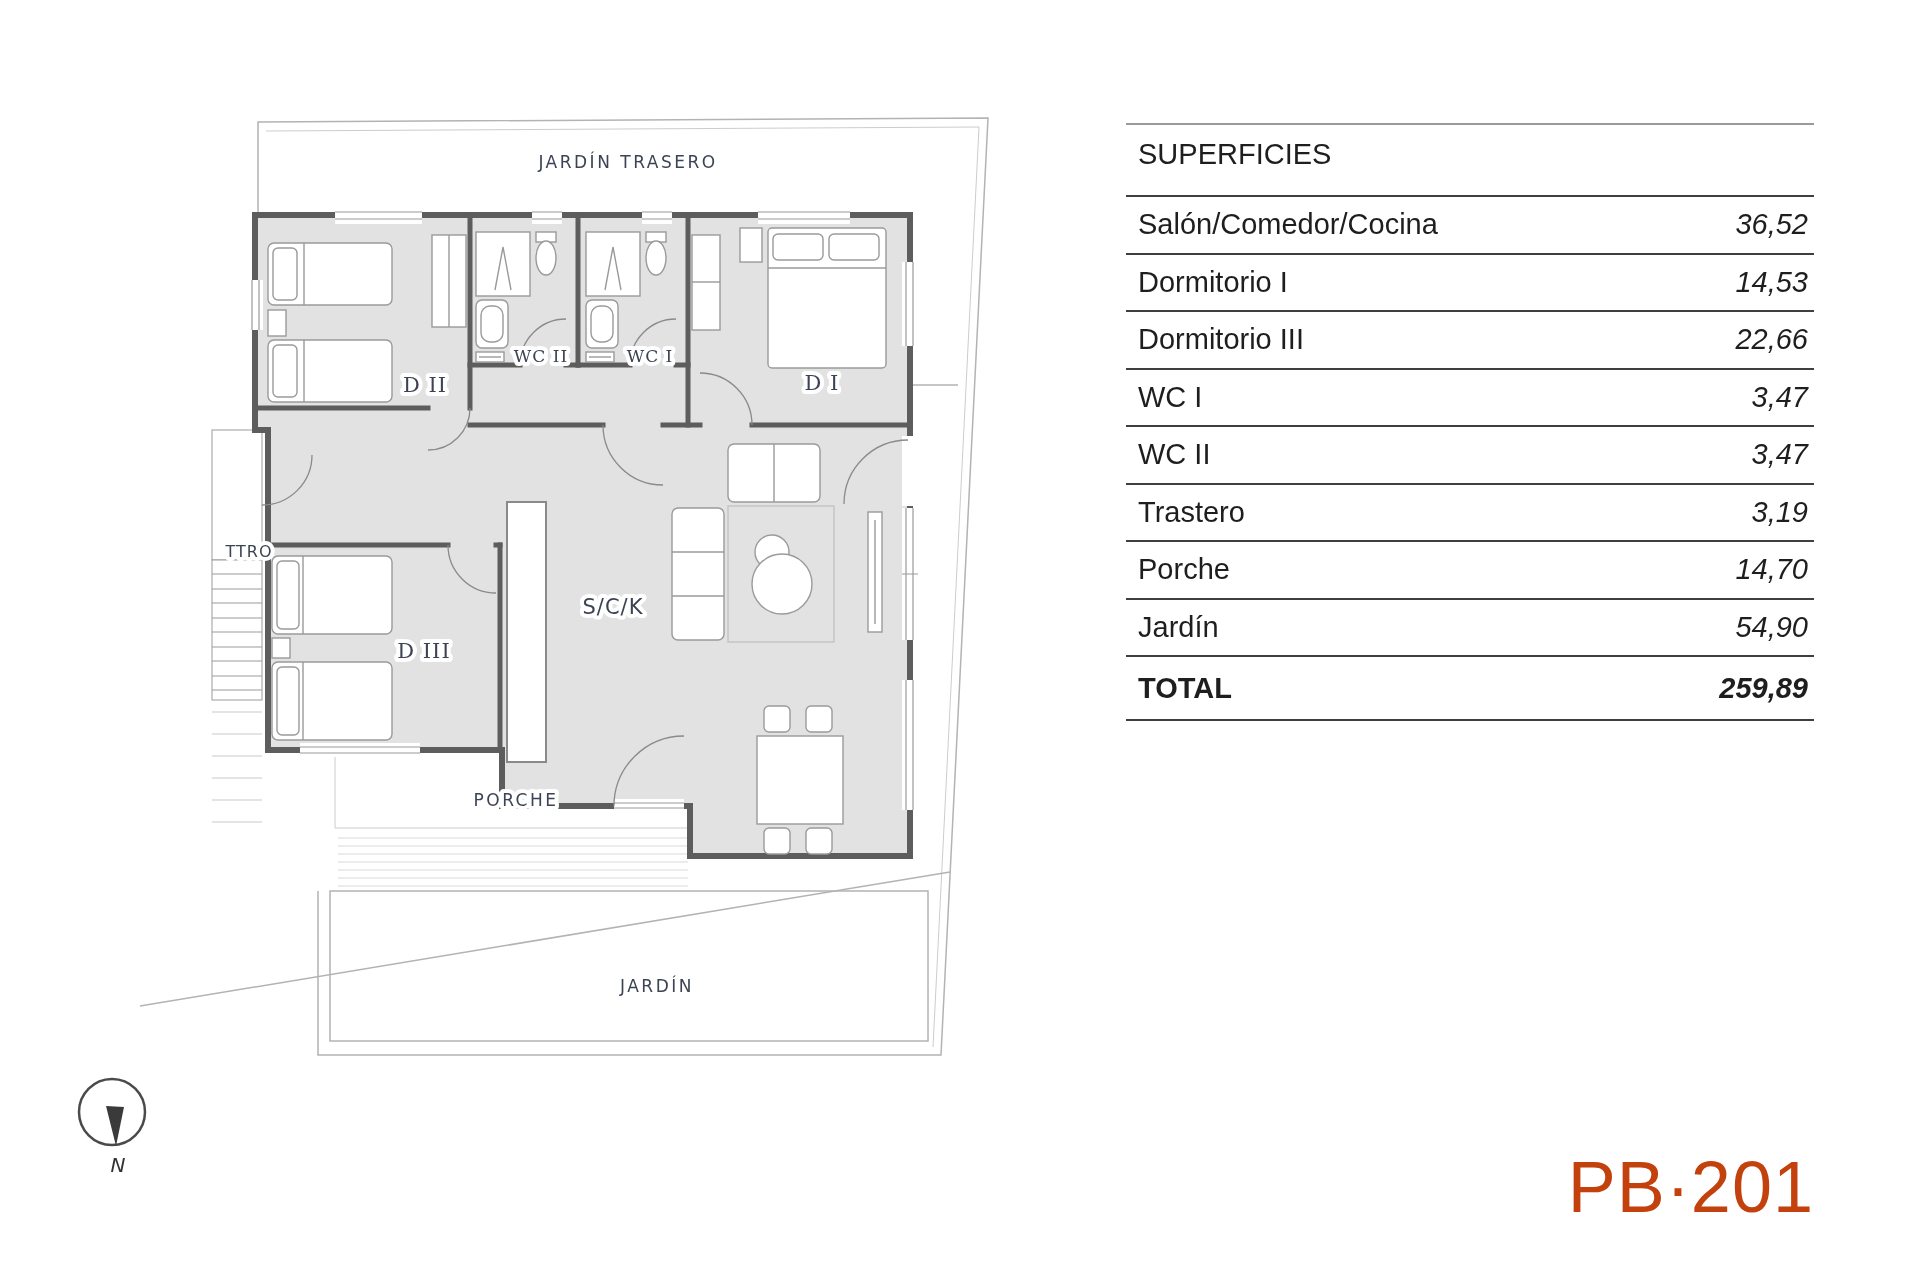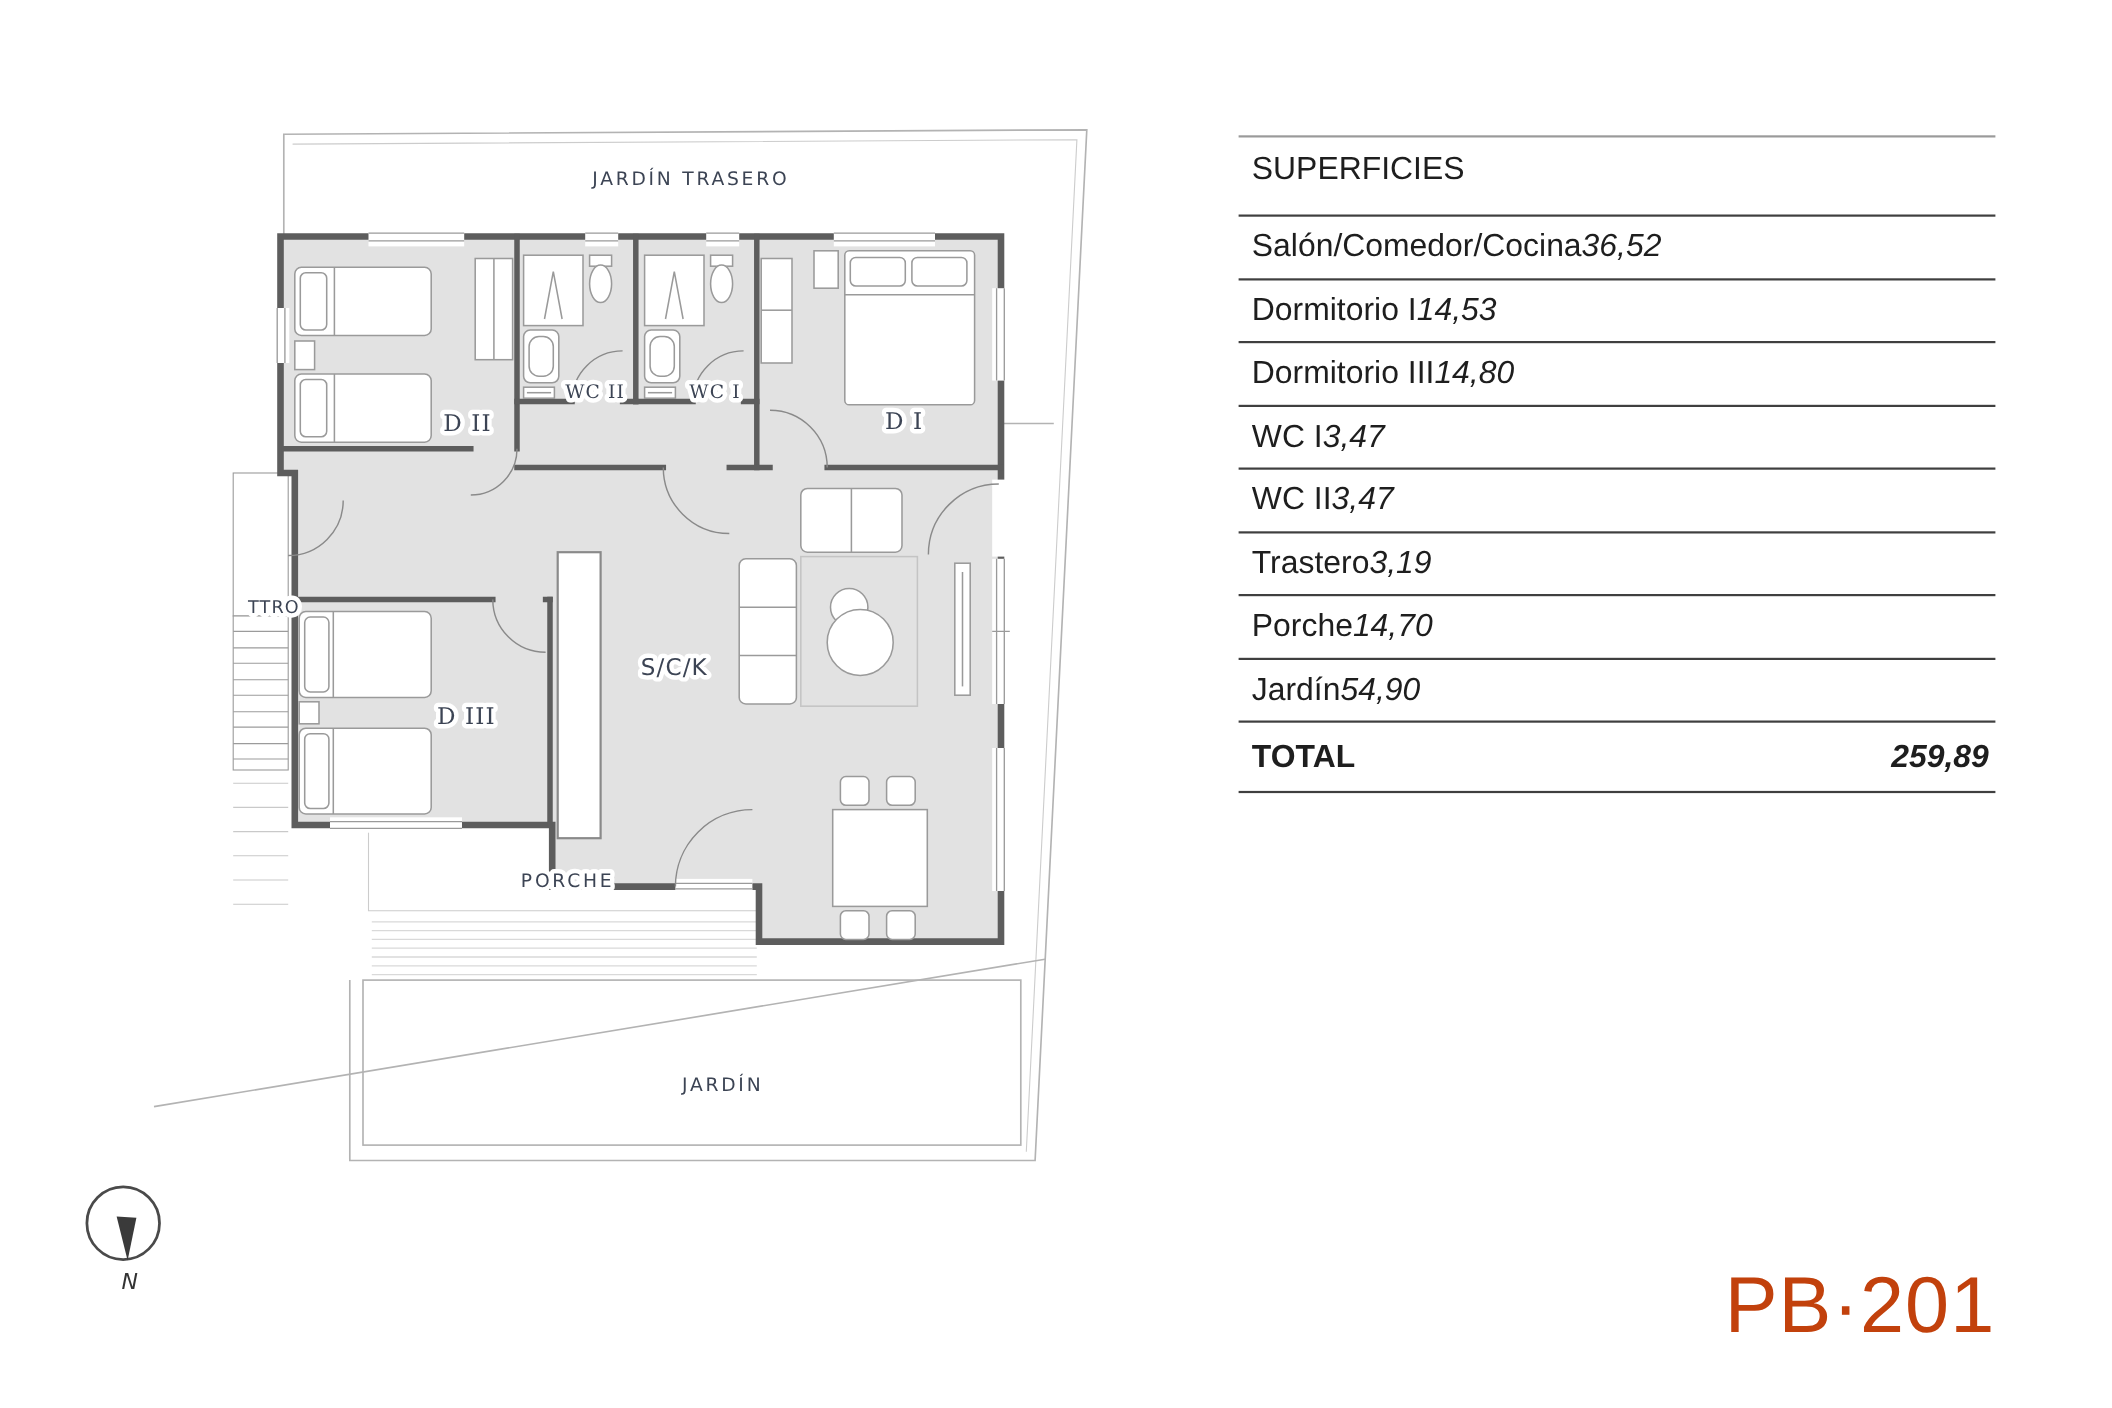--- a/index.html
+++ b/index.html
@@ -31,21 +31,21 @@
   .wc-code{font-family:"DejaVu Serif",serif;font-size:17px;letter-spacing:1px;}
   .sck-label{font-size:21px;letter-spacing:1px;}
   .ttro-label{font-size:16px;letter-spacing:1px;}
   .north-label{font-size:20px;font-style:italic;fill:#333;stroke:none;}
 
   
   #surface-table{position:absolute;left:1126px;top:123px;width:688px;
                  border-top:2px solid #9a9a9a;font-size:29px;}
   .shead{height:58px;display:flex;align-items:center;
          border-bottom:2.5px solid #3f3f3f;padding:0 6px 12px 12px;}
-  .srow{height:55.5px;display:flex;align-items:center;
+  .srow{height:55.5px;display:flex;align-items:center;justify-content:space-between;
         border-bottom:2.5px solid #3f3f3f;padding:0 6px 0 12px;}
   .stotal{height:62px;display:flex;align-items:center;justify-content:space-between;
           border-bottom:2.5px solid #3f3f3f;padding:0 6px 0 12px;font-weight:bold;gap:27px;}
   .sval{text-align:right;font-style:italic;}
 
   
   #plan-code{position:absolute;right:106px;top:1146px;font-size:72px;
              letter-spacing:1px;color:#c2410c;white-space:nowrap;}
 </style>
 </head>
@@ -240,21 +240,21 @@
       <div class="srow">
         <span>Salón/Comedor/Cocina</span>
         <span class="sval">36,52</span>
       </div>
       <div class="srow">
         <span>Dormitorio I</span>
         <span class="sval">14,53</span>
       </div>
       <div class="srow">
         <span>Dormitorio III</span>
-        <span class="sval">14,80</span>
+        <span class="sval">22,66</span>
       </div>
       <div class="srow">
         <span>WC I</span>
         <span class="sval">3,47</span>
       </div>
       <div class="srow">
         <span>WC II</span>
         <span class="sval">3,47</span>
       </div>
       <div class="srow">

